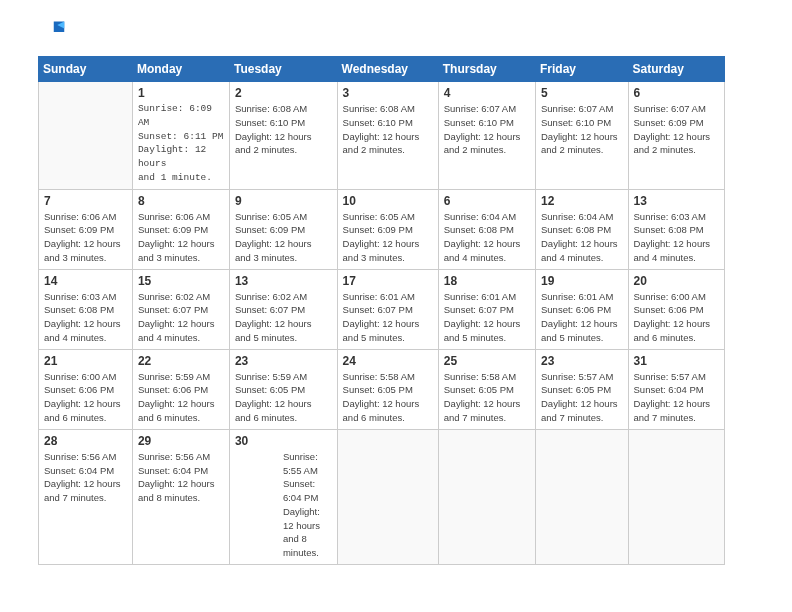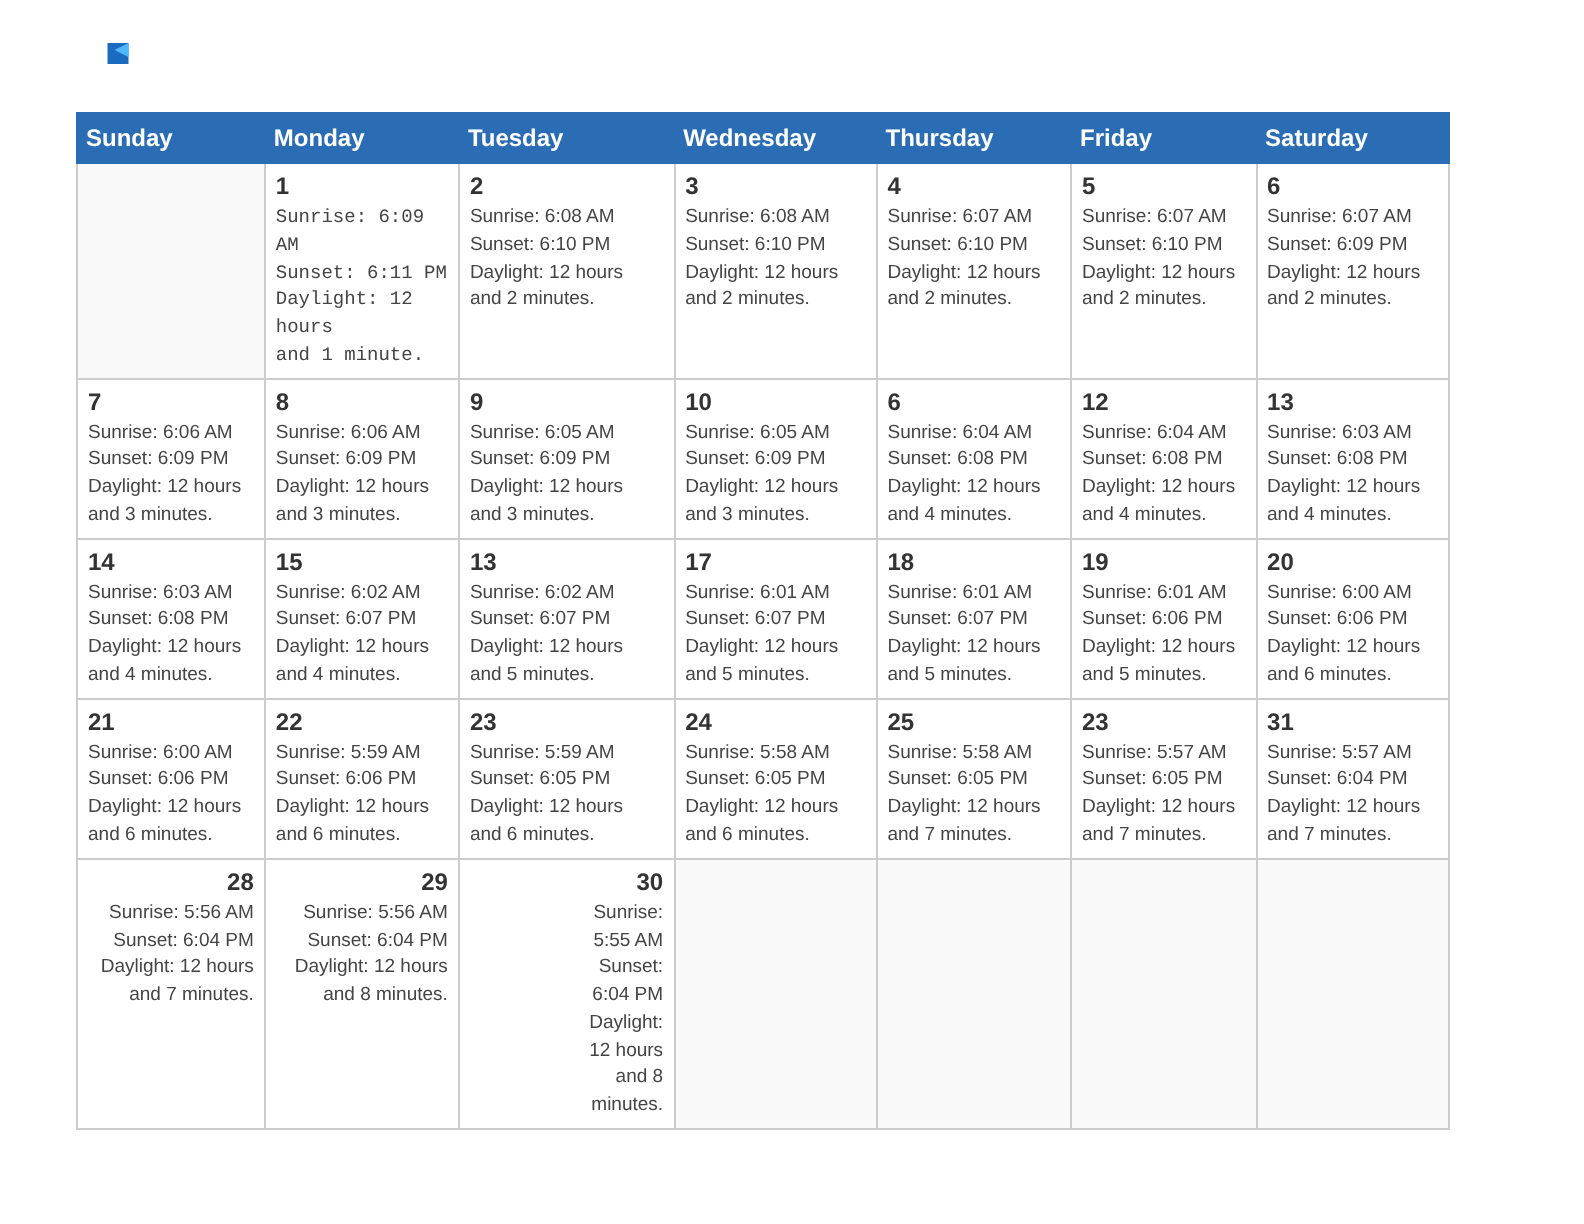--- a/index.html
+++ b/index.html
@@ -83,21 +83,20 @@
     .day-info {
       font-size: 9.5px;
       color: #444;
       line-height: 1.45;
     }
     .empty-cell {
       background: #f9f9f9;
     }
     .last-row td {
       height: 70px;
-      text-align: right;
     }
   </style>
 </head>
 <body>
 
 <div class="page">
   <div class="header">
     <div class="logo">
       <svg class="logo-icon" viewBox="0 0 32 32">
         <rect x="0" y="0" width="32" height="32" fill="white"></rect>

